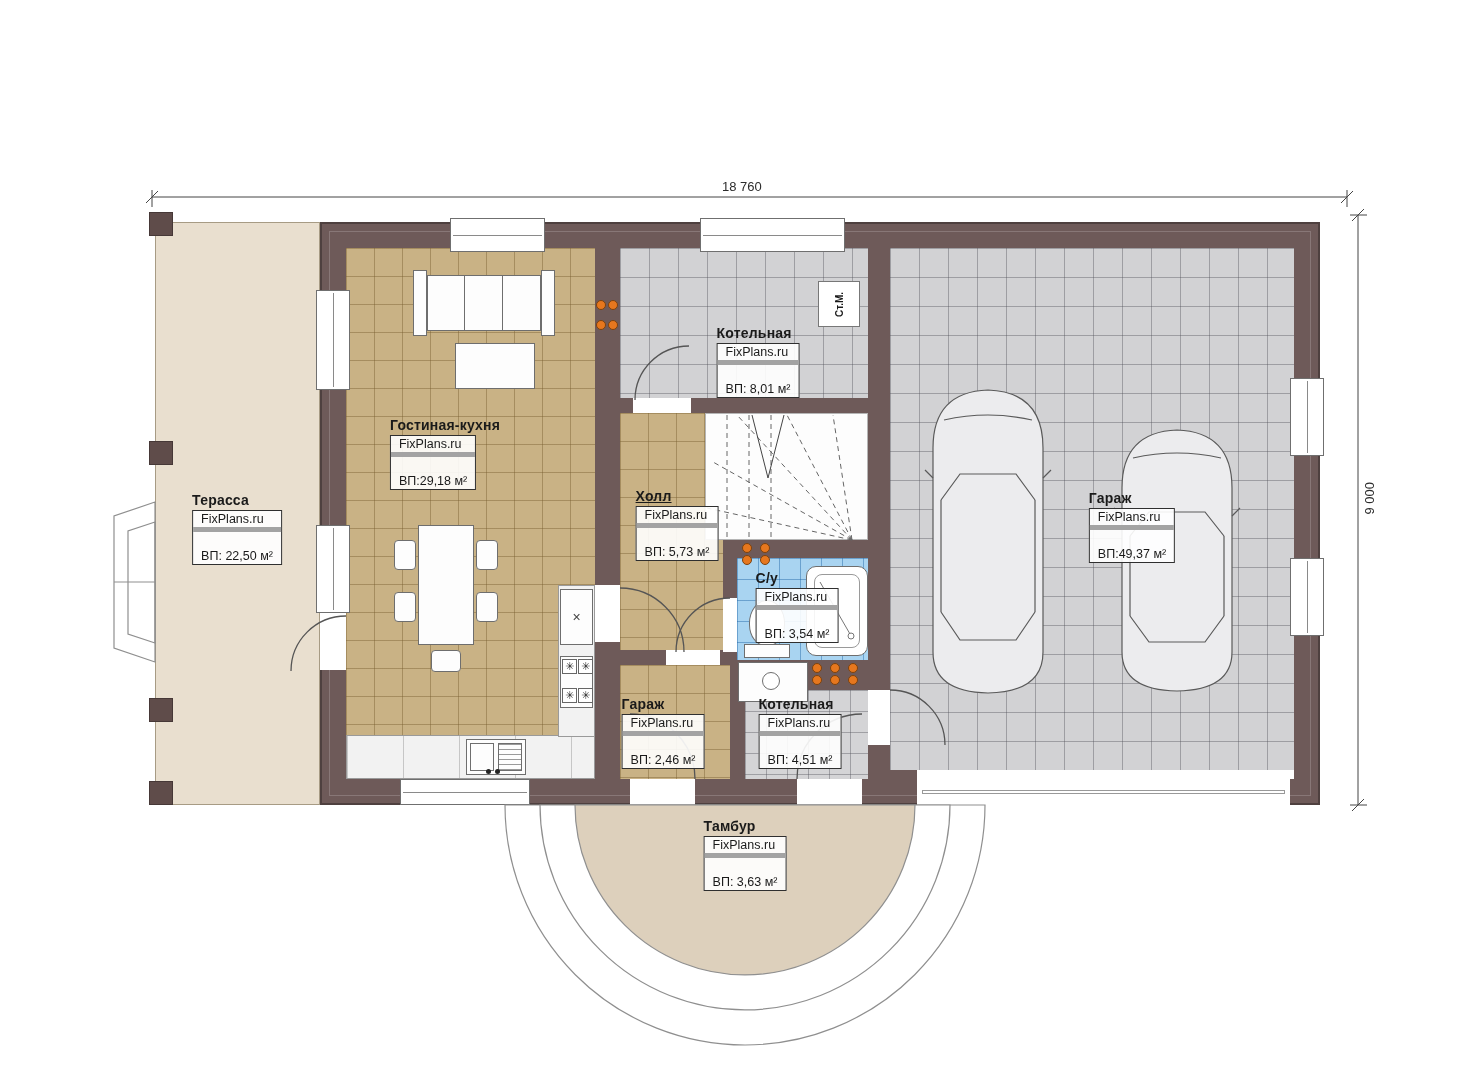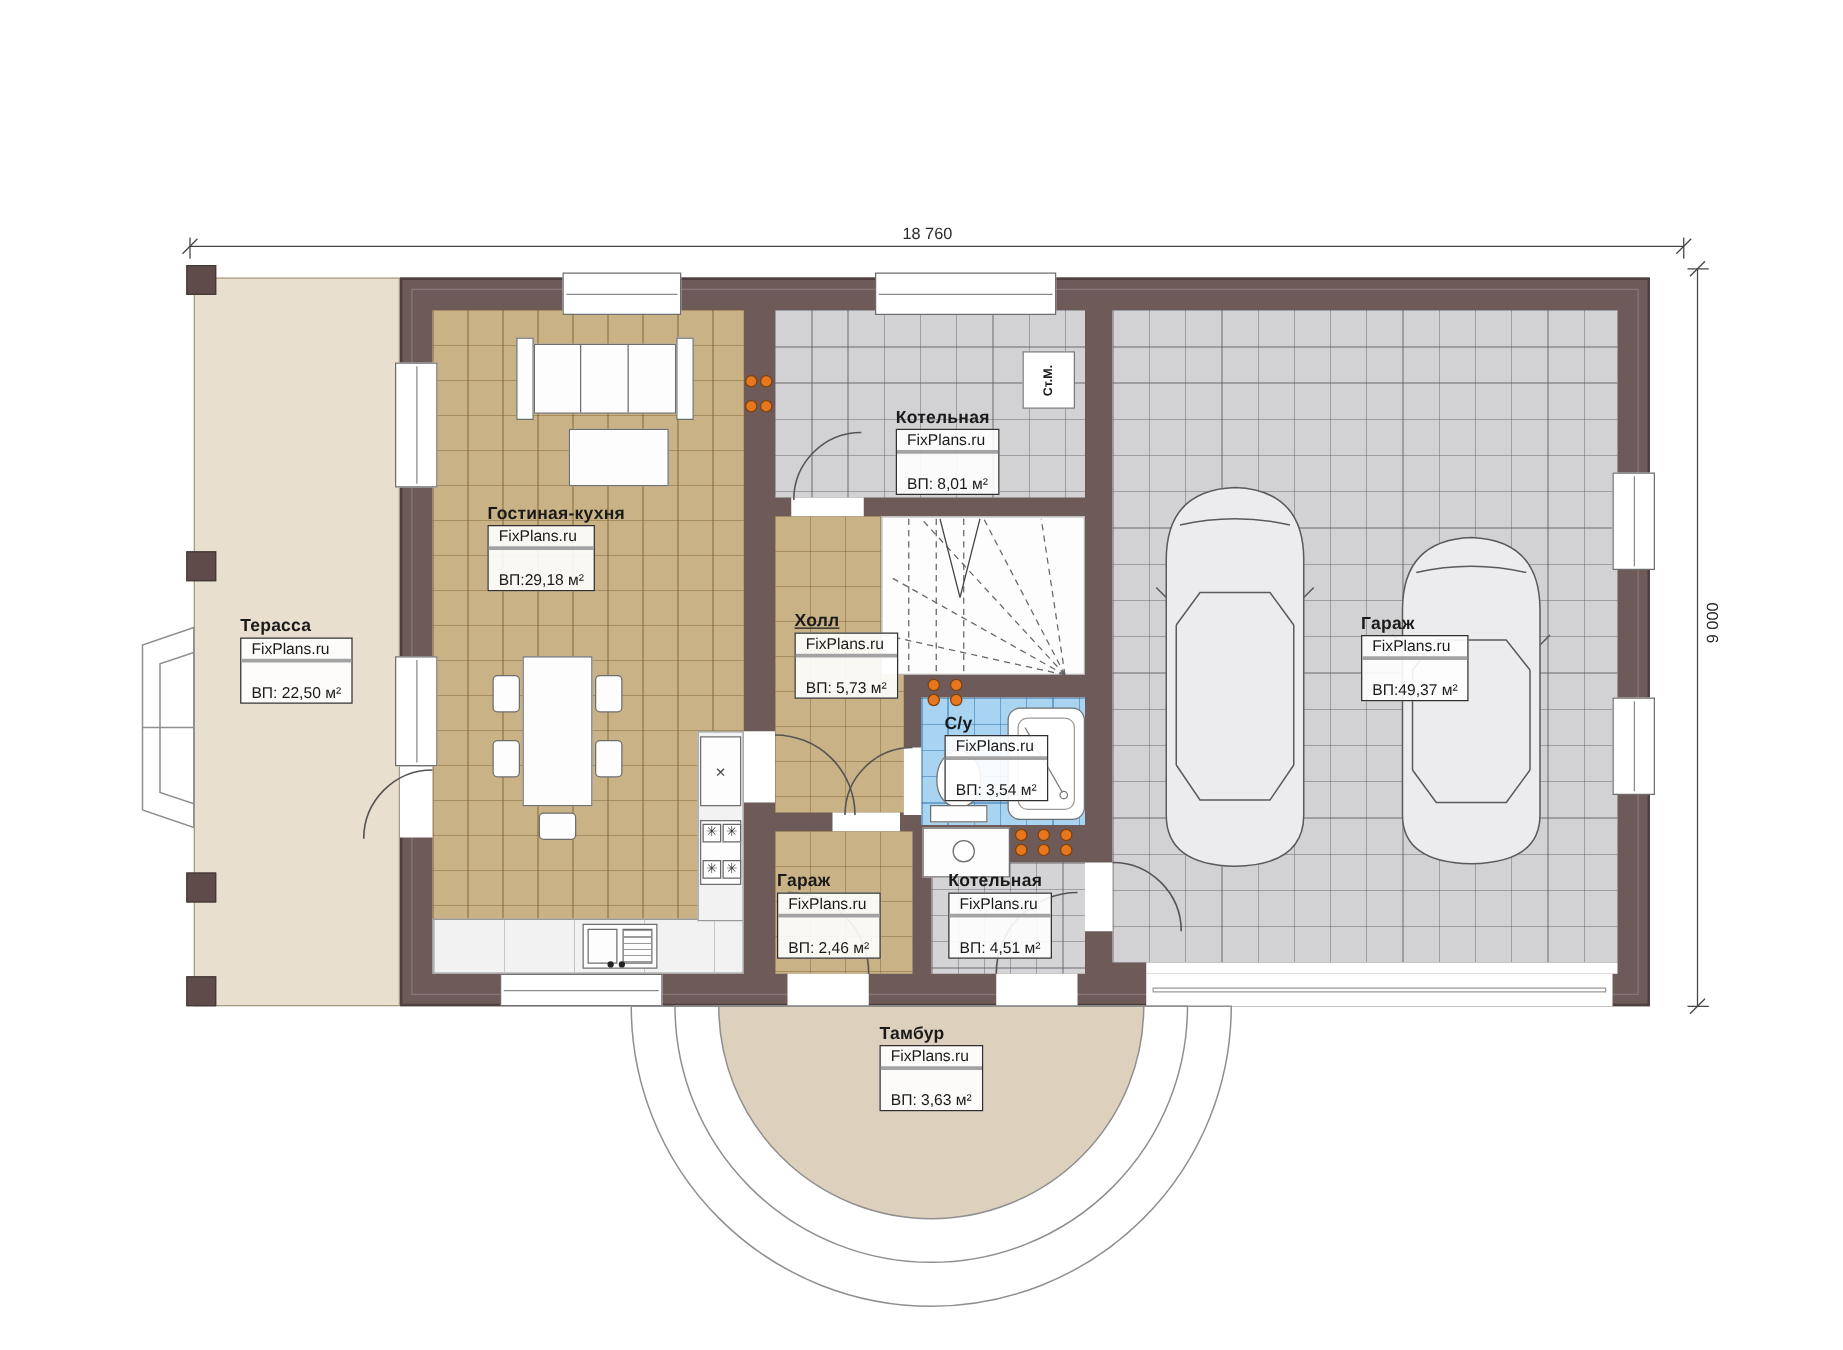--- a/index.html
+++ b/index.html
@@ -52,21 +52,21 @@
   .rad-h::before,.rad-h::after,.rad-v::before,.rad-v::after{content:"";position:absolute;width:10px;height:10px;
      border-radius:50%;background:#e6771e;border:1px solid #7d420e;box-sizing:border-box;}
   .rad-h::before{left:0;top:0;} .rad-h::after{right:0;top:0;}
   .rad-v::before{top:0;left:0;} .rad-v::after{bottom:0;left:0;}
 
   
   .rlabel{position:absolute;transform:translateX(-50%);text-align:left;z-index:30;}
   .rlabel .nm{font-weight:bold;font-size:14px;white-space:nowrap;letter-spacing:.2px;}
   .rlabel .bx{display:inline-block;margin-top:2px;border:1px solid #2f2f2f;background:rgba(255,255,255,.9);
               font-size:12.5px;white-space:nowrap;}
-  .rlabel .brand{padding:1px 8px;border-bottom:3px solid #a3a3a3;}
+  .rlabel .brand{padding:1px 8px;border-bottom:5px solid #a3a3a3;}
   .rlabel .area{padding:1px 8px;margin-top:16px;}
   .stm{background:#fff;border:1px solid #777;writing-mode:vertical-rl;transform:rotate(180deg);
        font-size:10px;font-weight:bold;display:flex;align-items:center;justify-content:center;z-index:25;}
 
   
   .dim-text{position:absolute;font-size:13px;color:#2c2c2c;z-index:40;}
   .dim-text-v{writing-mode:vertical-rl;transform:rotate(180deg);}
 
   svg.overlay{position:absolute;left:0;top:0;z-index:12;pointer-events:none;}
   .toilet-bowl{background:#fff;border:1px solid #6e6e6e;border-radius:50% 50% 46% 46%;}
@@ -228,21 +228,21 @@
   </div>
 
   <div class="rlabel" style="left:237px;top:492px;">
     <div class="nm">Терасса</div>
     <div class="bx">
       <div class="brand">FixPlans.ru</div>
       <div class="area">ВП: 22,50 м²</div>
     </div>
   </div>
 
-  <div class="rlabel" style="left:445px;top:402px;">
+  <div class="rlabel" style="left:445px;top:417px;">
     <div class="nm">Гостиная-кухня</div>
     <div class="bx">
       <div class="brand">FixPlans.ru</div>
       <div class="area">ВП:29,18 м²</div>
     </div>
   </div>
 
   <div class="rlabel" style="left:758px;top:325px;">
     <div class="nm">Котельная</div>
     <div class="bx">

